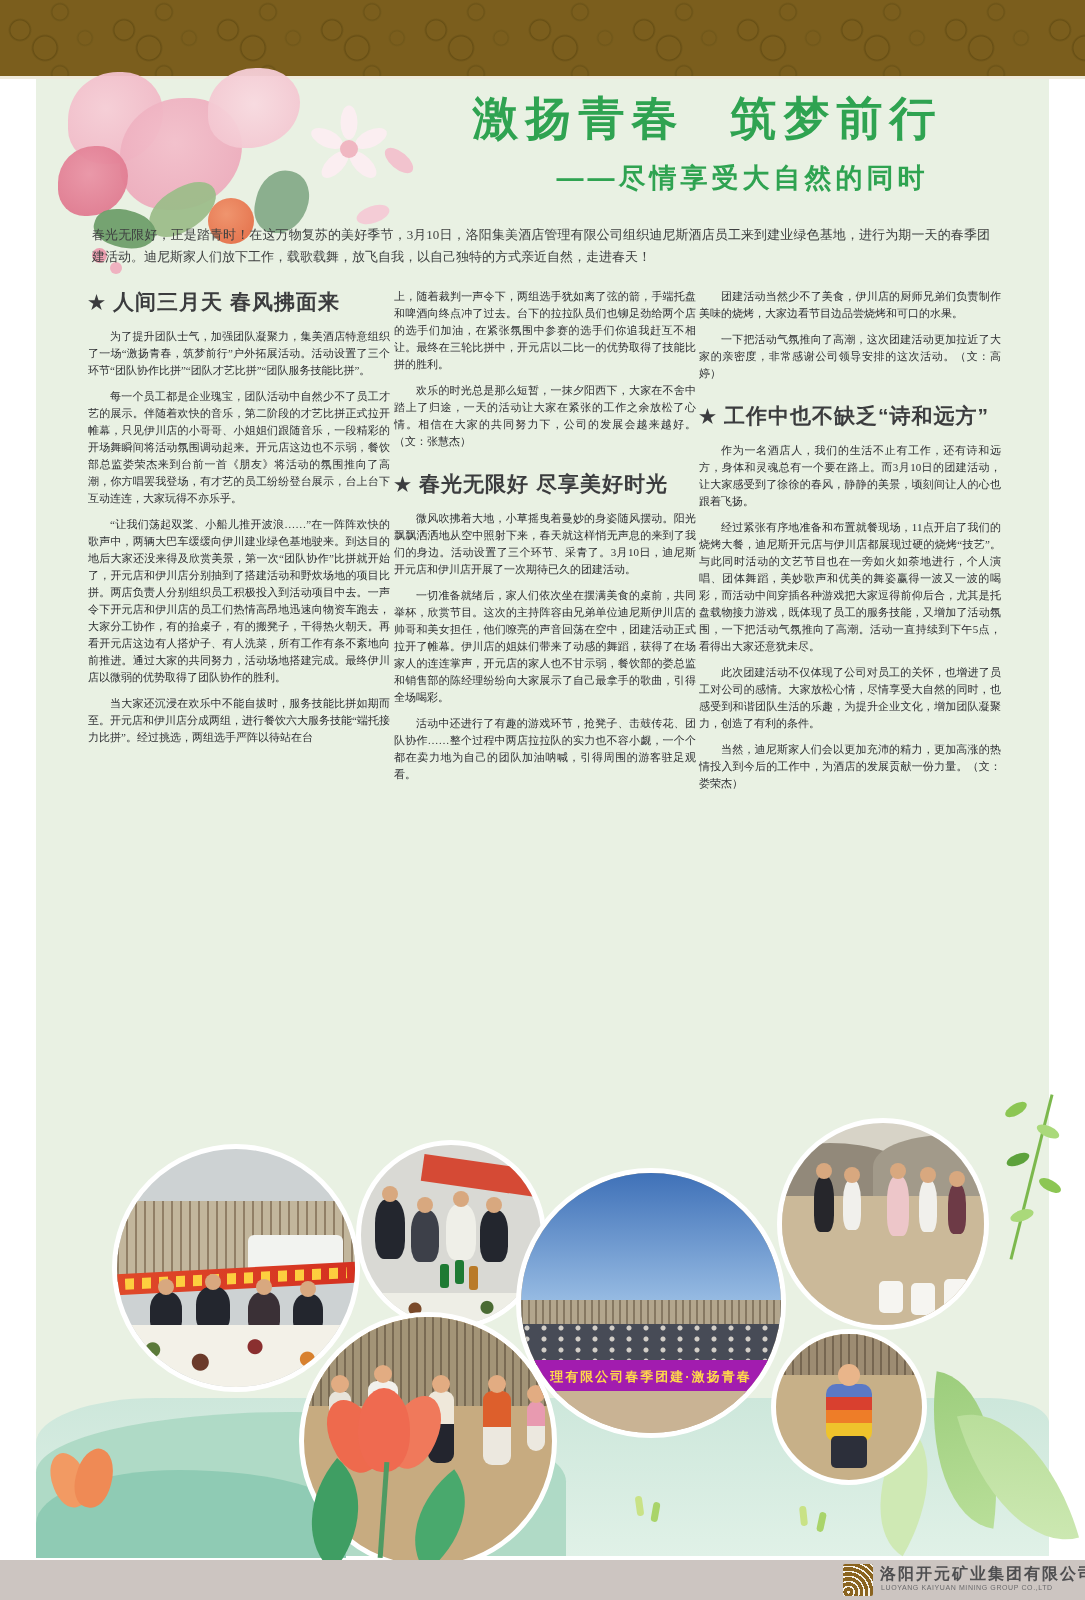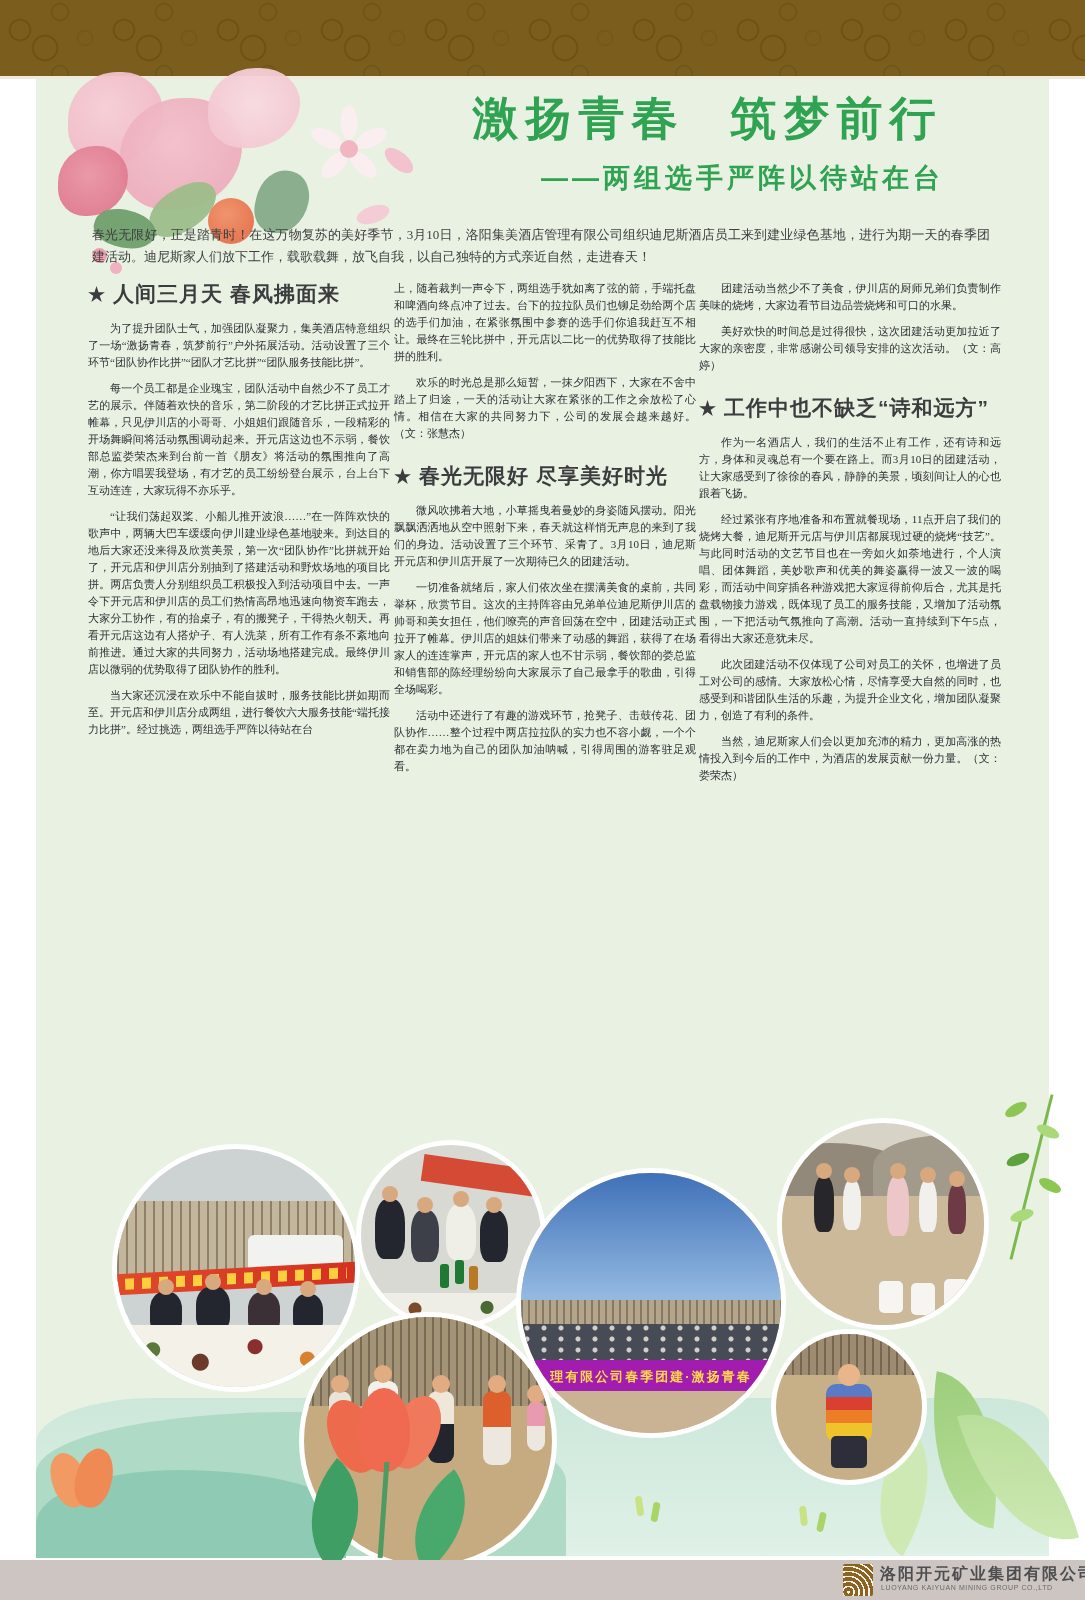--- a/index.html
+++ b/index.html
@@ -24,21 +24,21 @@
   #main-title{left:400px;top:88px;width:615px;text-align:center;
     font-family:"Liberation Sans",sans-serif;font-weight:bold;font-size:46px;color:#2fa351;
     letter-spacing:7px;word-spacing:26px;z-index:3;}
   #sub-title{left:470px;top:160px;width:545px;text-align:center;
     font-family:"Liberation Sans",sans-serif;font-weight:bold;font-size:27px;color:#2fa351;
     letter-spacing:4px;z-index:3;}
   #intro{left:92px;top:224px;width:898px;font-size:13px;line-height:22px;color:#3e4040;
     text-align:justify;z-index:3;}
 
   
-  .col{top:280px;width:302px;z-index:2;color:#2e2f33;}
+  .col{top:288px;width:302px;z-index:2;color:#2e2f33;}
   #col1{left:88px;}
   #col2{left:394px;}
   #col3{left:699px;}
   .col p{font-size:11px;line-height:17px;margin:0 0 9px 0;text-indent:2em;text-align:justify;}
   .col p.no-indent{text-indent:0;}
   .sec-h{font-family:"Liberation Sans",sans-serif;font-weight:bold;font-size:21px;color:#3b3c3e;
     letter-spacing:1px;margin:0 0 12px 0;white-space:nowrap;}
   .sec-h .star{font-size:19px;margin-right:7px;}
   .sec-h.mid{margin-top:20px;}
 
@@ -148,21 +148,21 @@
       <div class="petal5" style="left:40px;top:48px;transform:rotate(45deg);"></div>
       <div style="position:absolute;left:34px;top:32px;width:18px;height:18px;border-radius:50%;background:#f0b7c2;"></div>
     </div>
     <div class="petal5" style="left:324px;top:92px;transform:rotate(40deg);background:#f2c3ce;"></div>
     <div class="petal5" style="left:298px;top:146px;transform:rotate(-18deg);background:#f4ccd6;"></div>
     <div style="position:absolute;left:34px;top:188px;width:15px;height:15px;border-radius:50%;background:#eb9fb0;"></div>
     <div style="position:absolute;left:52px;top:202px;width:12px;height:12px;border-radius:50%;background:#efb2c0;"></div>
   </div>
 
   <div id="main-title" class="c">激扬青春 筑梦前行</div>
-  <div id="sub-title" class="c">——两组选手严阵以待站在台</div>
+  <div id="sub-title" class="c">——尽情享受大自然的同时</div>
   <div id="intro" class="c">春光无限好，正是踏青时！在这万物复苏的美好季节，3月10日，洛阳集美酒店管理有限公司组织迪尼斯酒店员工来到建业绿色基地，进行为期一天的春季团建活动。迪尼斯家人们放下工作，载歌载舞，放飞自我，以自己独特的方式亲近自然，走进春天！</div>
 
   <div id="col1" class="c col">
     <div class="sec-h"><span class="star">★</span><span>人间三月天 春风拂面来</span></div>
     <p>为了提升团队士气，加强团队凝聚力，集美酒店特意组织了一场“激扬青春，筑梦前行”户外拓展活动。活动设置了三个环节“团队协作比拼”“团队才艺比拼”“团队服务技能比拼”。</p>
     <p>每一个员工都是企业瑰宝，团队活动中自然少不了员工才艺的展示。伴随着欢快的音乐，第二阶段的才艺比拼正式拉开帷幕，只见伊川店的小哥哥、小姐姐们跟随音乐，一段精彩的开场舞瞬间将活动氛围调动起来。开元店这边也不示弱，餐饮部总监娄荣杰来到台前一首《朋友》将活动的氛围推向了高潮，你方唱罢我登场，有才艺的员工纷纷登台展示，台上台下互动连连，大家玩得不亦乐乎。</p>
     <p>“让我们荡起双桨、小船儿推开波浪……”在一阵阵欢快的歌声中，两辆大巴车缓缓向伊川建业绿色基地驶来。到达目的地后大家还没来得及欣赏美景，第一次“团队协作”比拼就开始了，开元店和伊川店分别抽到了搭建活动和野炊场地的项目比拼。两店负责人分别组织员工积极投入到活动项目中去。一声令下开元店和伊川店的员工们热情高昂地迅速向物资车跑去，大家分工协作，有的抬桌子，有的搬凳子，干得热火朝天。再看开元店这边有人搭炉子、有人洗菜，所有工作有条不紊地向前推进。通过大家的共同努力，活动场地搭建完成。最终伊川店以微弱的优势取得了团队协作的胜利。</p>
     <p>当大家还沉浸在欢乐中不能自拔时，服务技能比拼如期而至。开元店和伊川店分成两组，进行餐饮六大服务技能“端托接力比拼”。经过挑选，两组选手严阵以待站在台</p>
   </div>
 
@@ -170,21 +170,21 @@
     <p class="no-indent">上，随着裁判一声令下，两组选手犹如离了弦的箭，手端托盘和啤酒向终点冲了过去。台下的拉拉队员们也铆足劲给两个店的选手们加油，在紧张氛围中参赛的选手们你追我赶互不相让。最终在三轮比拼中，开元店以二比一的优势取得了技能比拼的胜利。</p>
     <p>欢乐的时光总是那么短暂，一抹夕阳西下，大家在不舍中踏上了归途，一天的活动让大家在紧张的工作之余放松了心情。相信在大家的共同努力下，公司的发展会越来越好。（文：张慧杰）</p>
     <div class="sec-h mid"><span class="star">★</span><span>春光无限好 尽享美好时光</span></div>
     <p>微风吹拂着大地，小草摇曳着曼妙的身姿随风摆动。阳光飘飘洒洒地从空中照射下来，春天就这样悄无声息的来到了我们的身边。活动设置了三个环节、采青了。3月10日，迪尼斯开元店和伊川店开展了一次期待已久的团建活动。</p>
     <p>一切准备就绪后，家人们依次坐在摆满美食的桌前，共同举杯，欣赏节目。这次的主持阵容由兄弟单位迪尼斯伊川店的帅哥和美女担任，他们嘹亮的声音回荡在空中，团建活动正式拉开了帷幕。伊川店的姐妹们带来了动感的舞蹈，获得了在场家人的连连掌声，开元店的家人也不甘示弱，餐饮部的娄总监和销售部的陈经理纷纷向大家展示了自己最拿手的歌曲，引得全场喝彩。</p>
     <p>活动中还进行了有趣的游戏环节，抢凳子、击鼓传花、团队协作……整个过程中两店拉拉队的实力也不容小觑，一个个都在卖力地为自己的团队加油呐喊，引得周围的游客驻足观看。</p>
   </div>
 
   <div id="col3" class="c col">
     <p>团建活动当然少不了美食，伊川店的厨师兄弟们负责制作美味的烧烤，大家边看节目边品尝烧烤和可口的水果。</p>
-    <p>美好欢快的时间总是过得很快，这次团建活动更加拉近了大家的亲密度，非常感谢公司领导安排的这次活动。（文：高婷）</p>
+    <p>一下把活动气氛推向了高潮，这次团建活动更加拉近了大家的亲密度，非常感谢公司领导安排的这次活动。（文：高婷）</p>
     <div class="sec-h mid"><span class="star">★</span><span>工作中也不缺乏“诗和远方”</span></div>
     <p>作为一名酒店人，我们的生活不止有工作，还有诗和远方，身体和灵魂总有一个要在路上。而3月10日的团建活动，让大家感受到了徐徐的春风，静静的美景，顷刻间让人的心也跟着飞扬。</p>
     <p>经过紧张有序地准备和布置就餐现场，11点开启了我们的烧烤大餐，迪尼斯开元店与伊川店都展现过硬的烧烤“技艺”。与此同时活动的文艺节目也在一旁如火如荼地进行，个人演唱、团体舞蹈，美妙歌声和优美的舞姿赢得一波又一波的喝彩，而活动中间穿插各种游戏把大家逗得前仰后合，尤其是托盘载物接力游戏，既体现了员工的服务技能，又增加了活动氛围，一下把活动气氛推向了高潮。活动一直持续到下午5点，看得出大家还意犹未尽。</p>
     <p>此次团建活动不仅体现了公司对员工的关怀，也增进了员工对公司的感情。大家放松心情，尽情享受大自然的同时，也感受到和谐团队生活的乐趣，为提升企业文化，增加团队凝聚力，创造了有利的条件。</p>
     <p>当然，迪尼斯家人们会以更加充沛的精力，更加高涨的热情投入到今后的工作中，为酒店的发展贡献一份力量。（文：娄荣杰）</p>
   </div>
 
   <div id="wash-main" class="c"></div>
   <div id="wash-deep" class="c"></div>
   <div id="hill-dark" class="c"></div>

